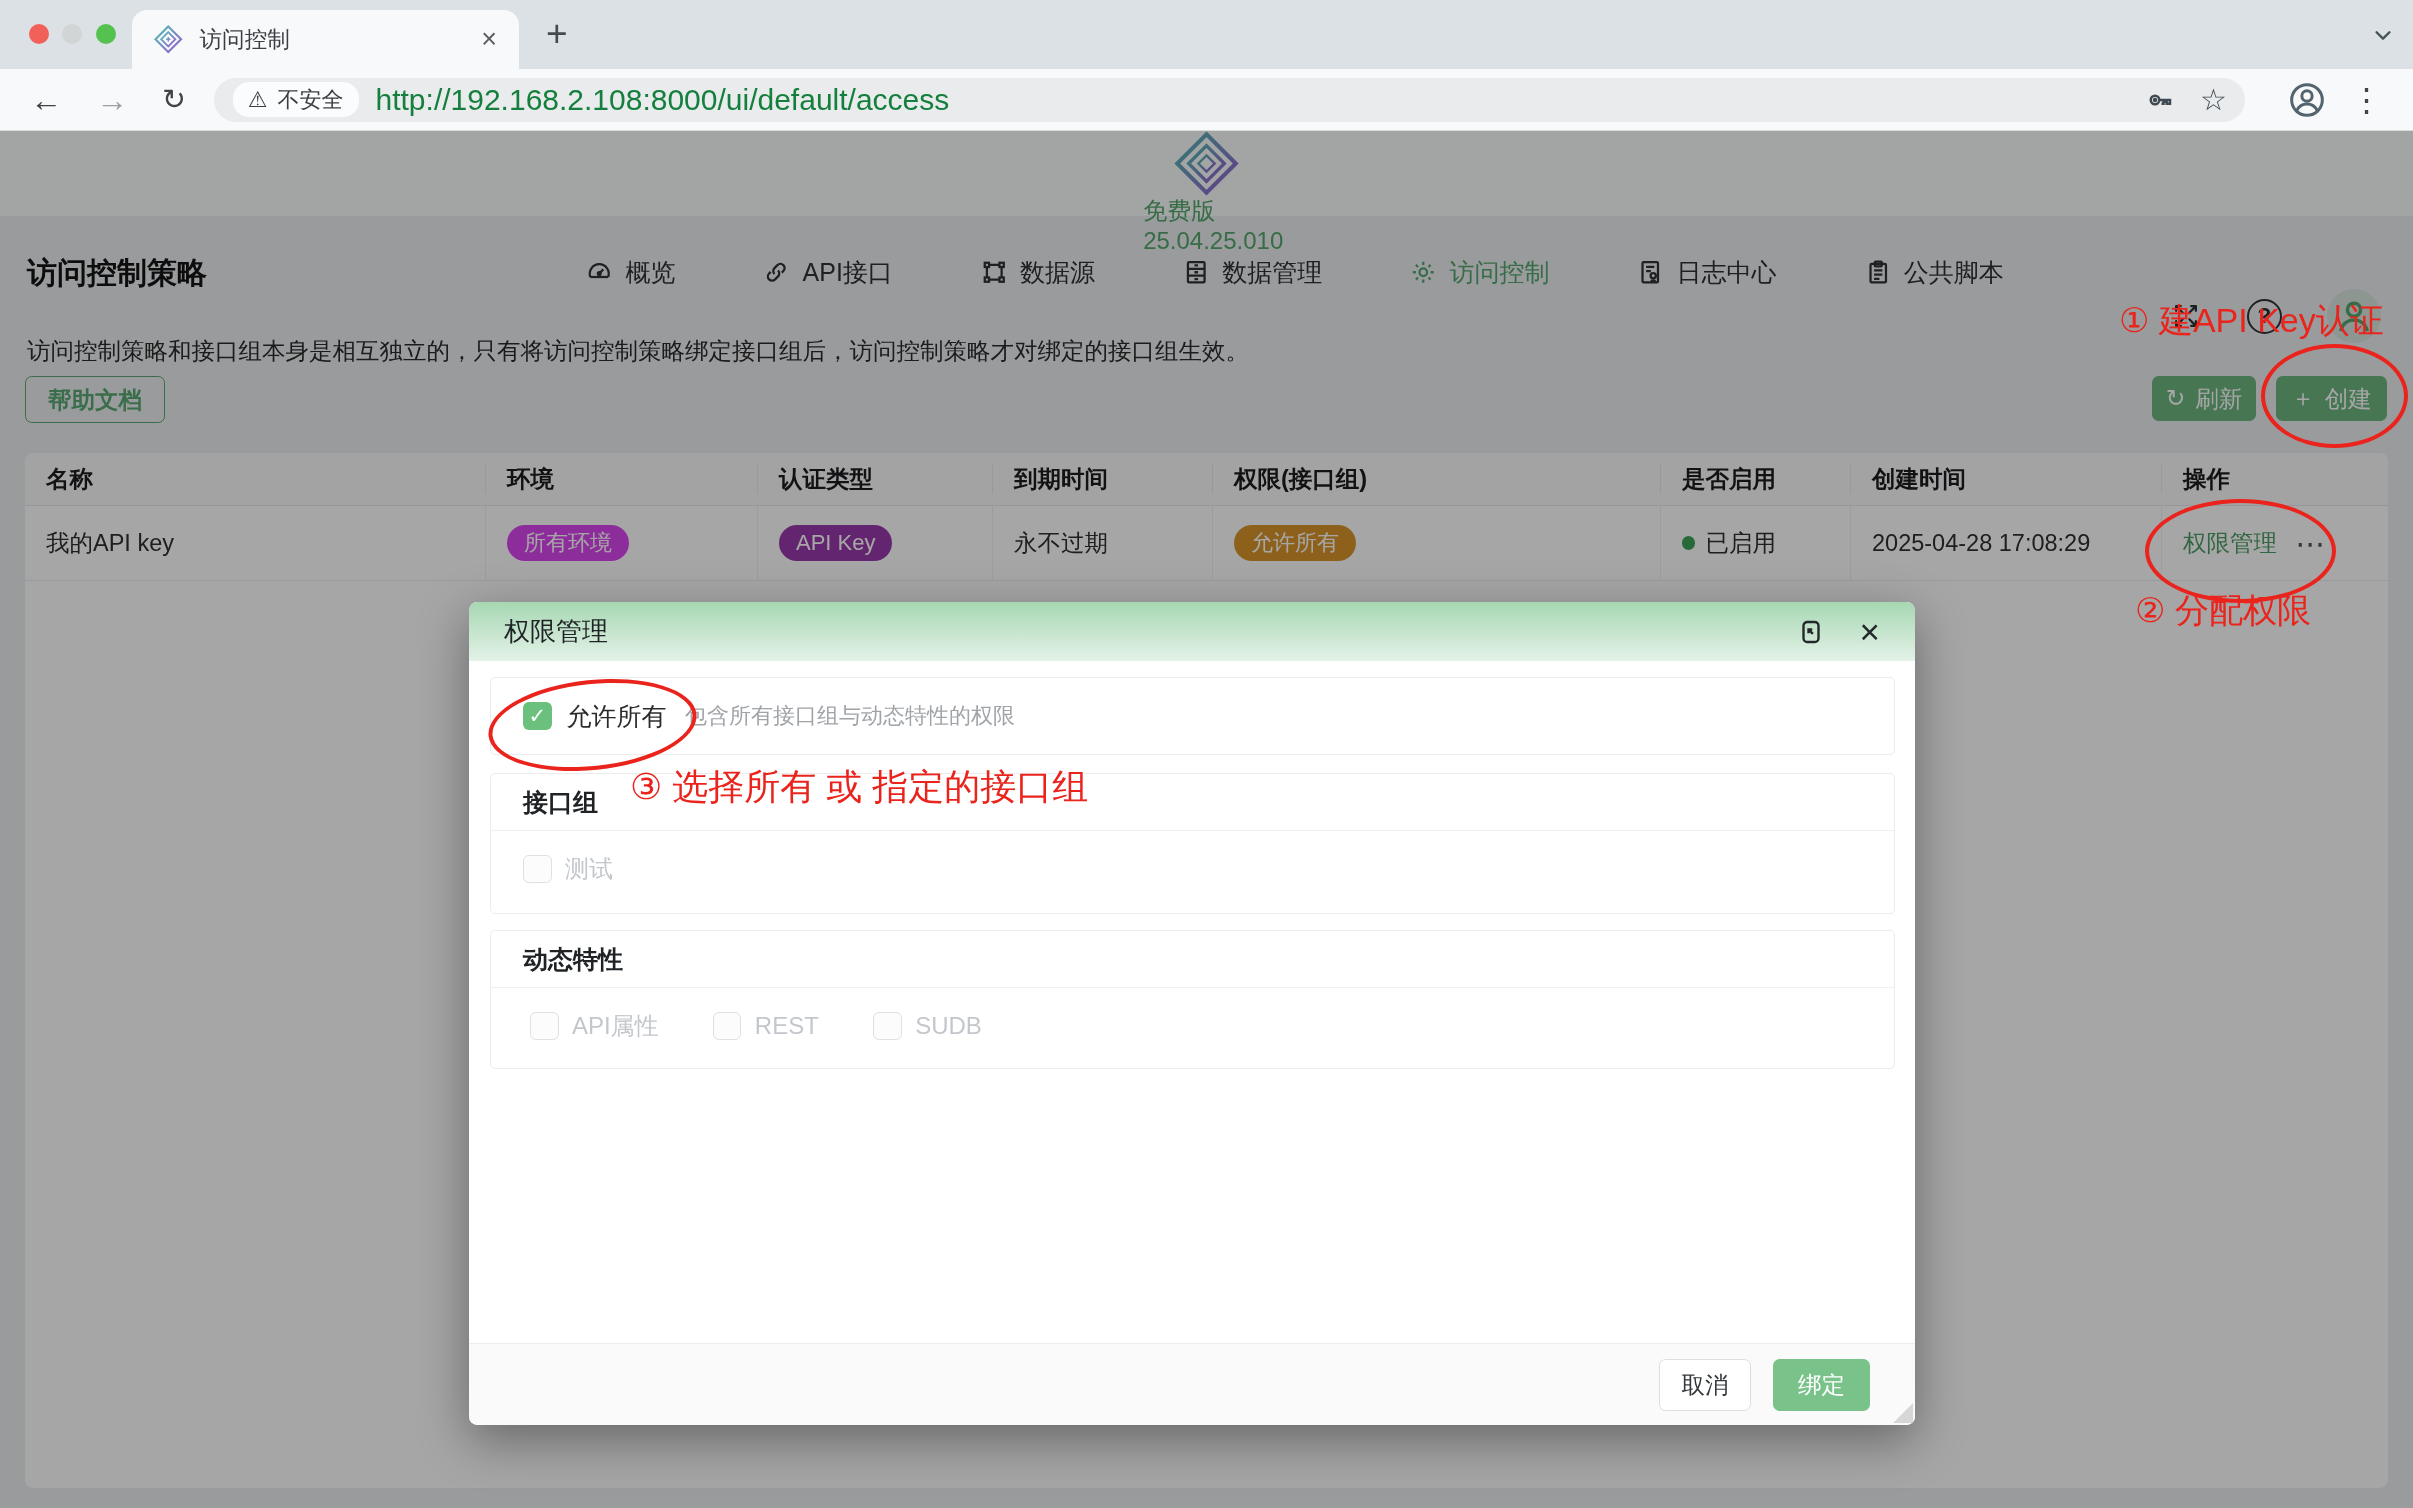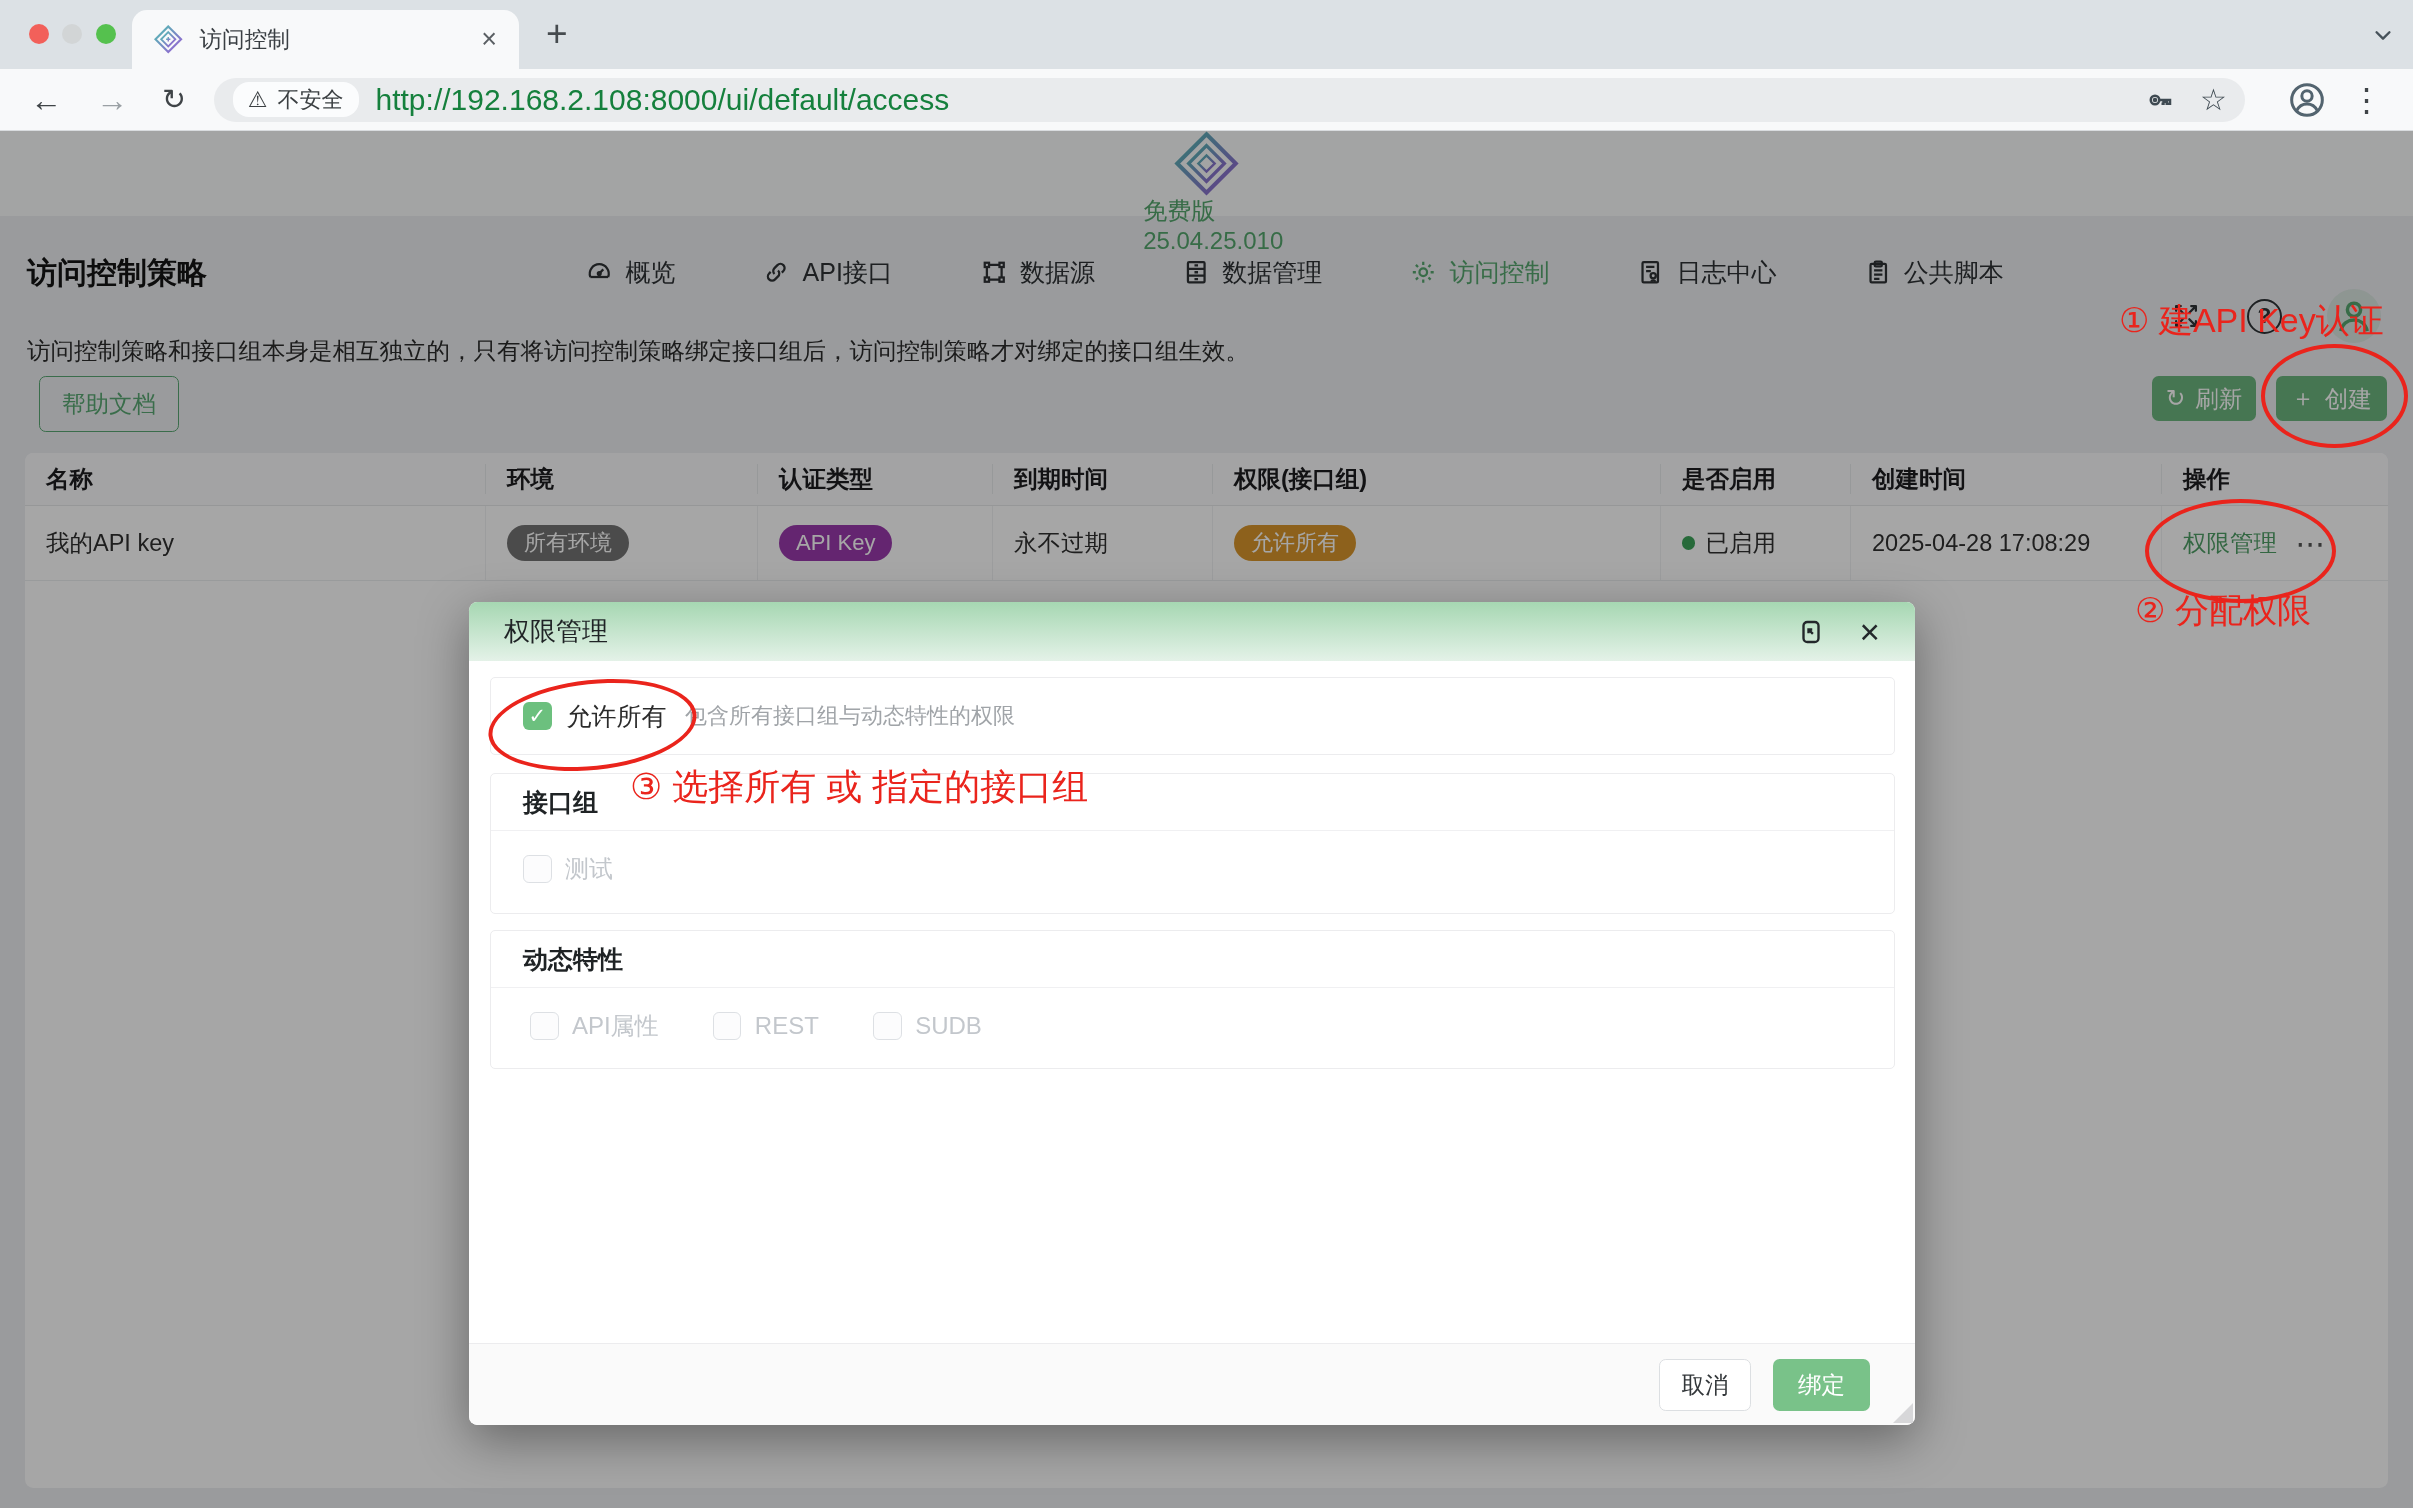--- a/index.html
+++ b/index.html
@@ -52,37 +52,37 @@
   #hdr-right{margin-left:auto;display:flex;align-items:center;gap:45px;}
   #help-circle{width:35px;height:35px;border:2.5px solid #2f3337;border-radius:50%;display:flex;
        align-items:center;justify-content:center;font-size:22.6px;font-weight:bold;color:#2f3337;box-sizing:border-box;}
   #user-bubble{width:54px;height:54px;border-radius:50%;background:rgba(87,167,111,0.12);
        display:flex;align-items:center;justify-content:center;}
 
   #page-title{position:absolute;left:27px;top:122px;font-size:30px;font-weight:bold;color:#141414;}
   .desc-line{position:absolute;left:27px;font-size:23.5px;color:#2c2c2c;white-space:nowrap;}
   #desc1{top:166px;} #desc2{top:204px;}
 
-  #help-doc-btn{position:absolute;left:39px;top:245px;height:56px;padding:0 22px;border:1.7px solid #5aa873;
-       border-radius:6.7px;color:#5aa873;font-size:23.5px;display:flex;align-items:center;background:transparent;box-sizing:border-box;}
+  #help-doc-btn{position:absolute;left:25px;top:245px;height:47px;padding:0 22px;border:1.7px solid #5aa873;
+       border-radius:6.7px;color:#5aa873;font-size:23.5px;display:flex;align-items:center;background:transparent;box-sizing:border-box;font-weight:bold;}
   .green-btn{position:absolute;top:245px;height:45px;background:#6cb57e;border-radius:6.7px;color:#fff;
        font-size:23.5px;display:flex;align-items:center;justify-content:center;gap:10px;box-sizing:border-box;}
   #refresh-btn{left:2152px;width:104px;}
   #create-btn{left:2276px;width:111px;}
   .btn-glyph{font-size:23.5px;line-height:1;}
 
   #table-card{position:absolute;left:25px;top:322px;width:2363px;height:1035px;background:#ffffff;border-radius:8.4px;}
   #thead{display:flex;height:52px;align-items:center;background:#fafafc;border-bottom:0.8px solid #e6e8ea;border-radius:8.4px 8.4px 0 0;}
   .th{font-size:23.5px;font-weight:bold;color:#1d1d1f;padding-left:21px;box-sizing:border-box;border-right:0.8px solid #e9ebed;height:30px;line-height:30px;}
   .th:last-child{border-right:none;}
   #trow{display:flex;height:74px;align-items:flex-end;border-bottom:0.8px solid #eceff0;}
   .td{font-size:23.5px;color:#303030;padding-left:21px;box-sizing:border-box;border-right:0.8px solid #f0f1f3;height:74px;display:flex;align-items:center;}
   .td:last-child{border-right:none;}
   .tag{display:inline-block;padding:6.7px 17px;border-radius:837px;color:#fff;font-size:22px;line-height:1;}
-  .tag-env{background:#737373;} .tag-auth{background:#9a3aac;} .tag-perm{background:#d9962c;}
+  .tag-env{background:#d946ef;} .tag-auth{background:#9a3aac;} .tag-perm{background:#d9962c;}
   .dot{width:13.4px;height:13.4px;border-radius:50%;background:#3ca45a;display:inline-block;margin-right:10px;flex:none;}
   #perm-link{color:#4f9e66;}
   #row-more{font-size:30px;color:#555;margin-left:18.4px;}
 
   
   #dim{position:absolute;left:0;top:131px;width:2413px;height:1378px;background:rgba(0,0,0,0.35);z-index:40;}
 
   
   #modal{position:absolute;left:469px;top:602px;width:1446px;height:823px;background:#fff;border-radius:8.4px;
        z-index:50;box-shadow:0 15px 50px rgba(0,0,0,0.38);}

